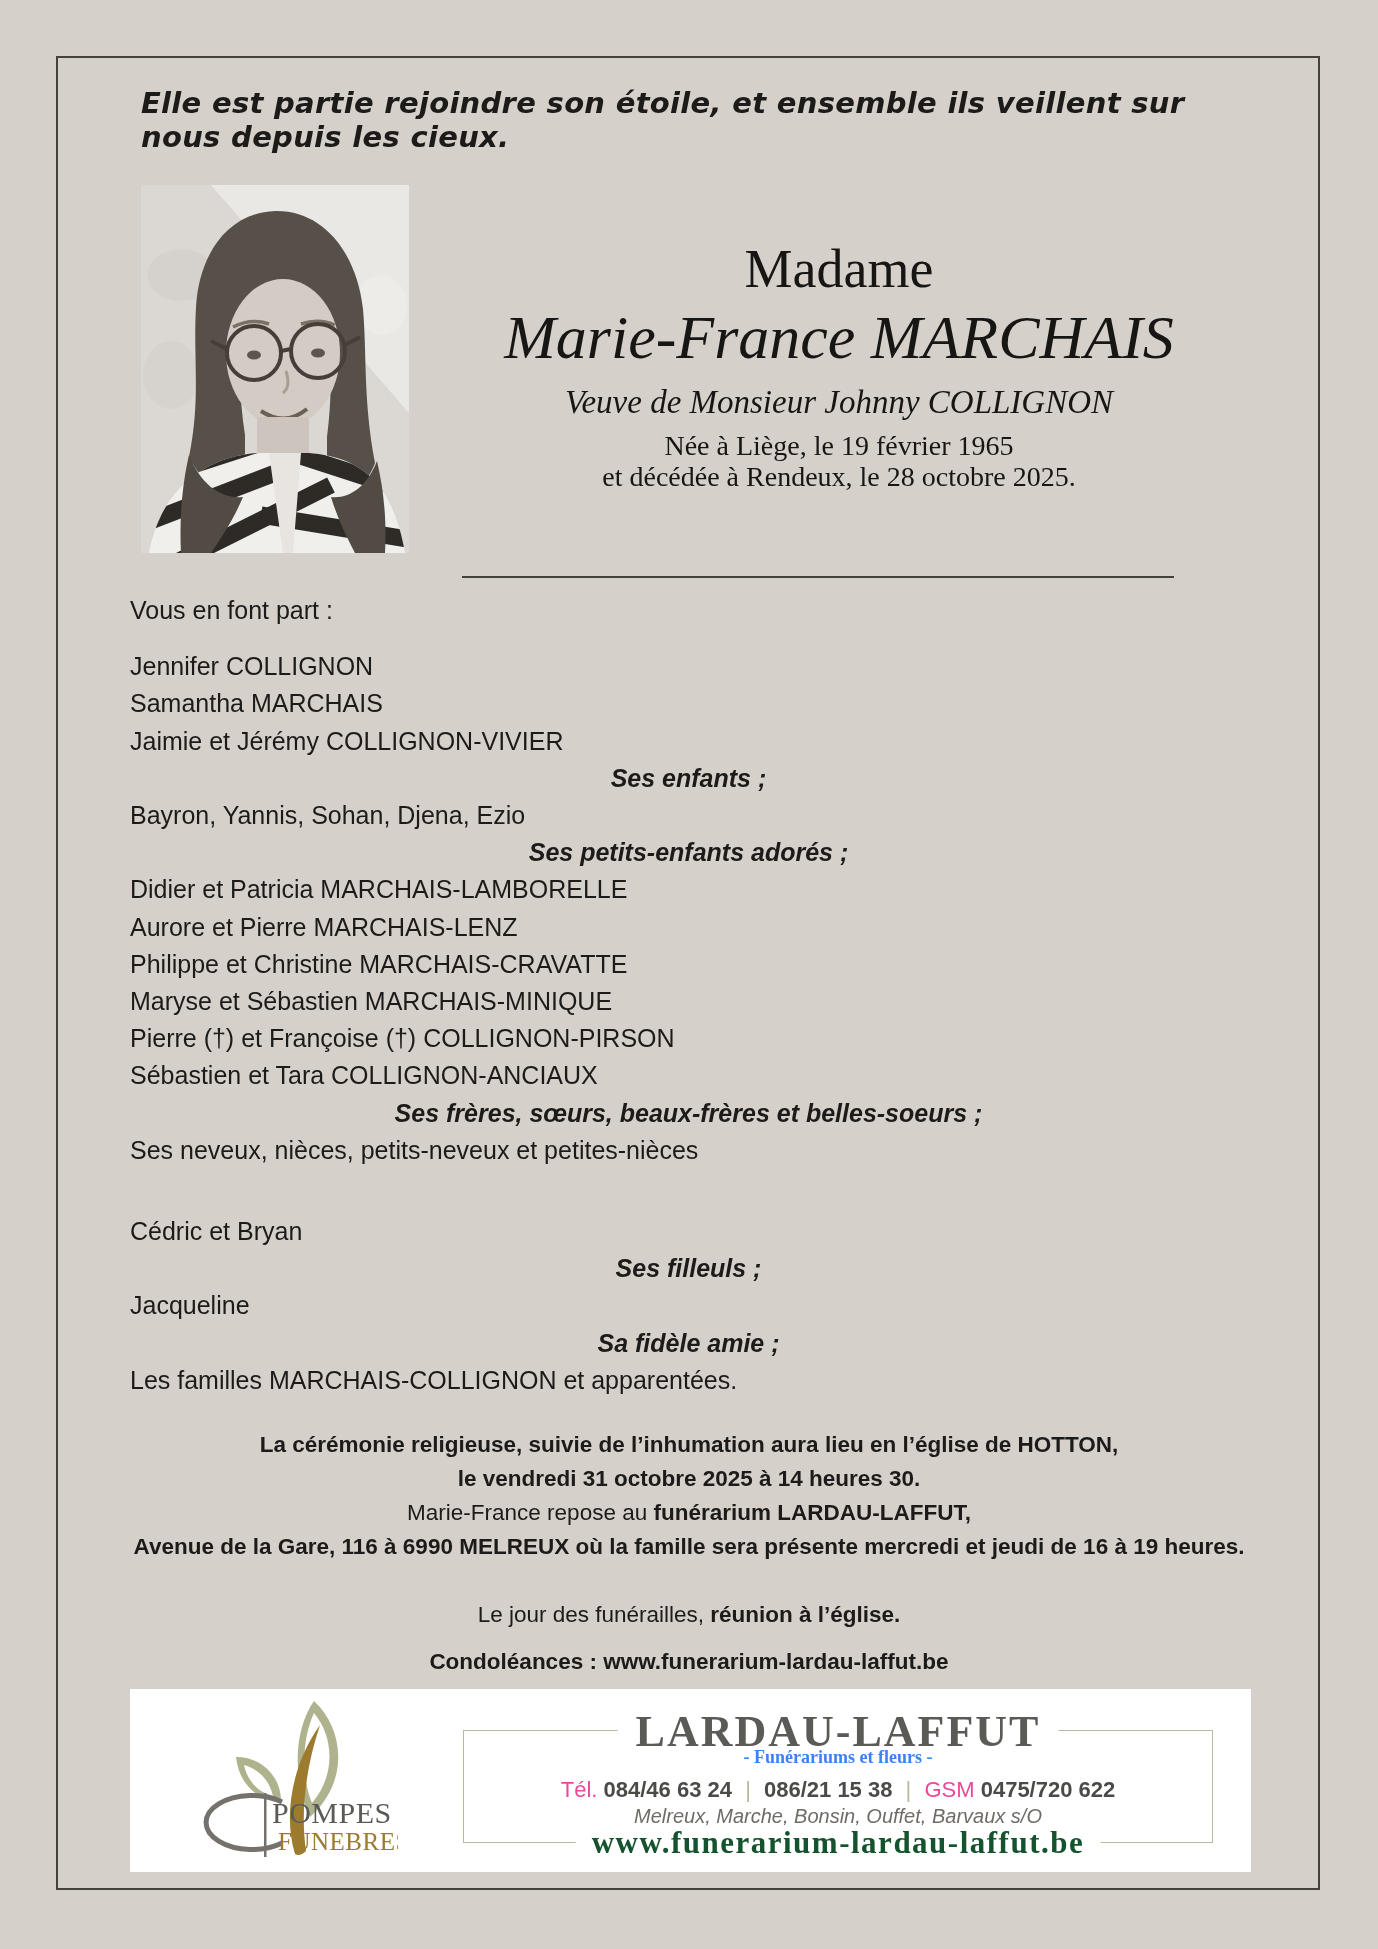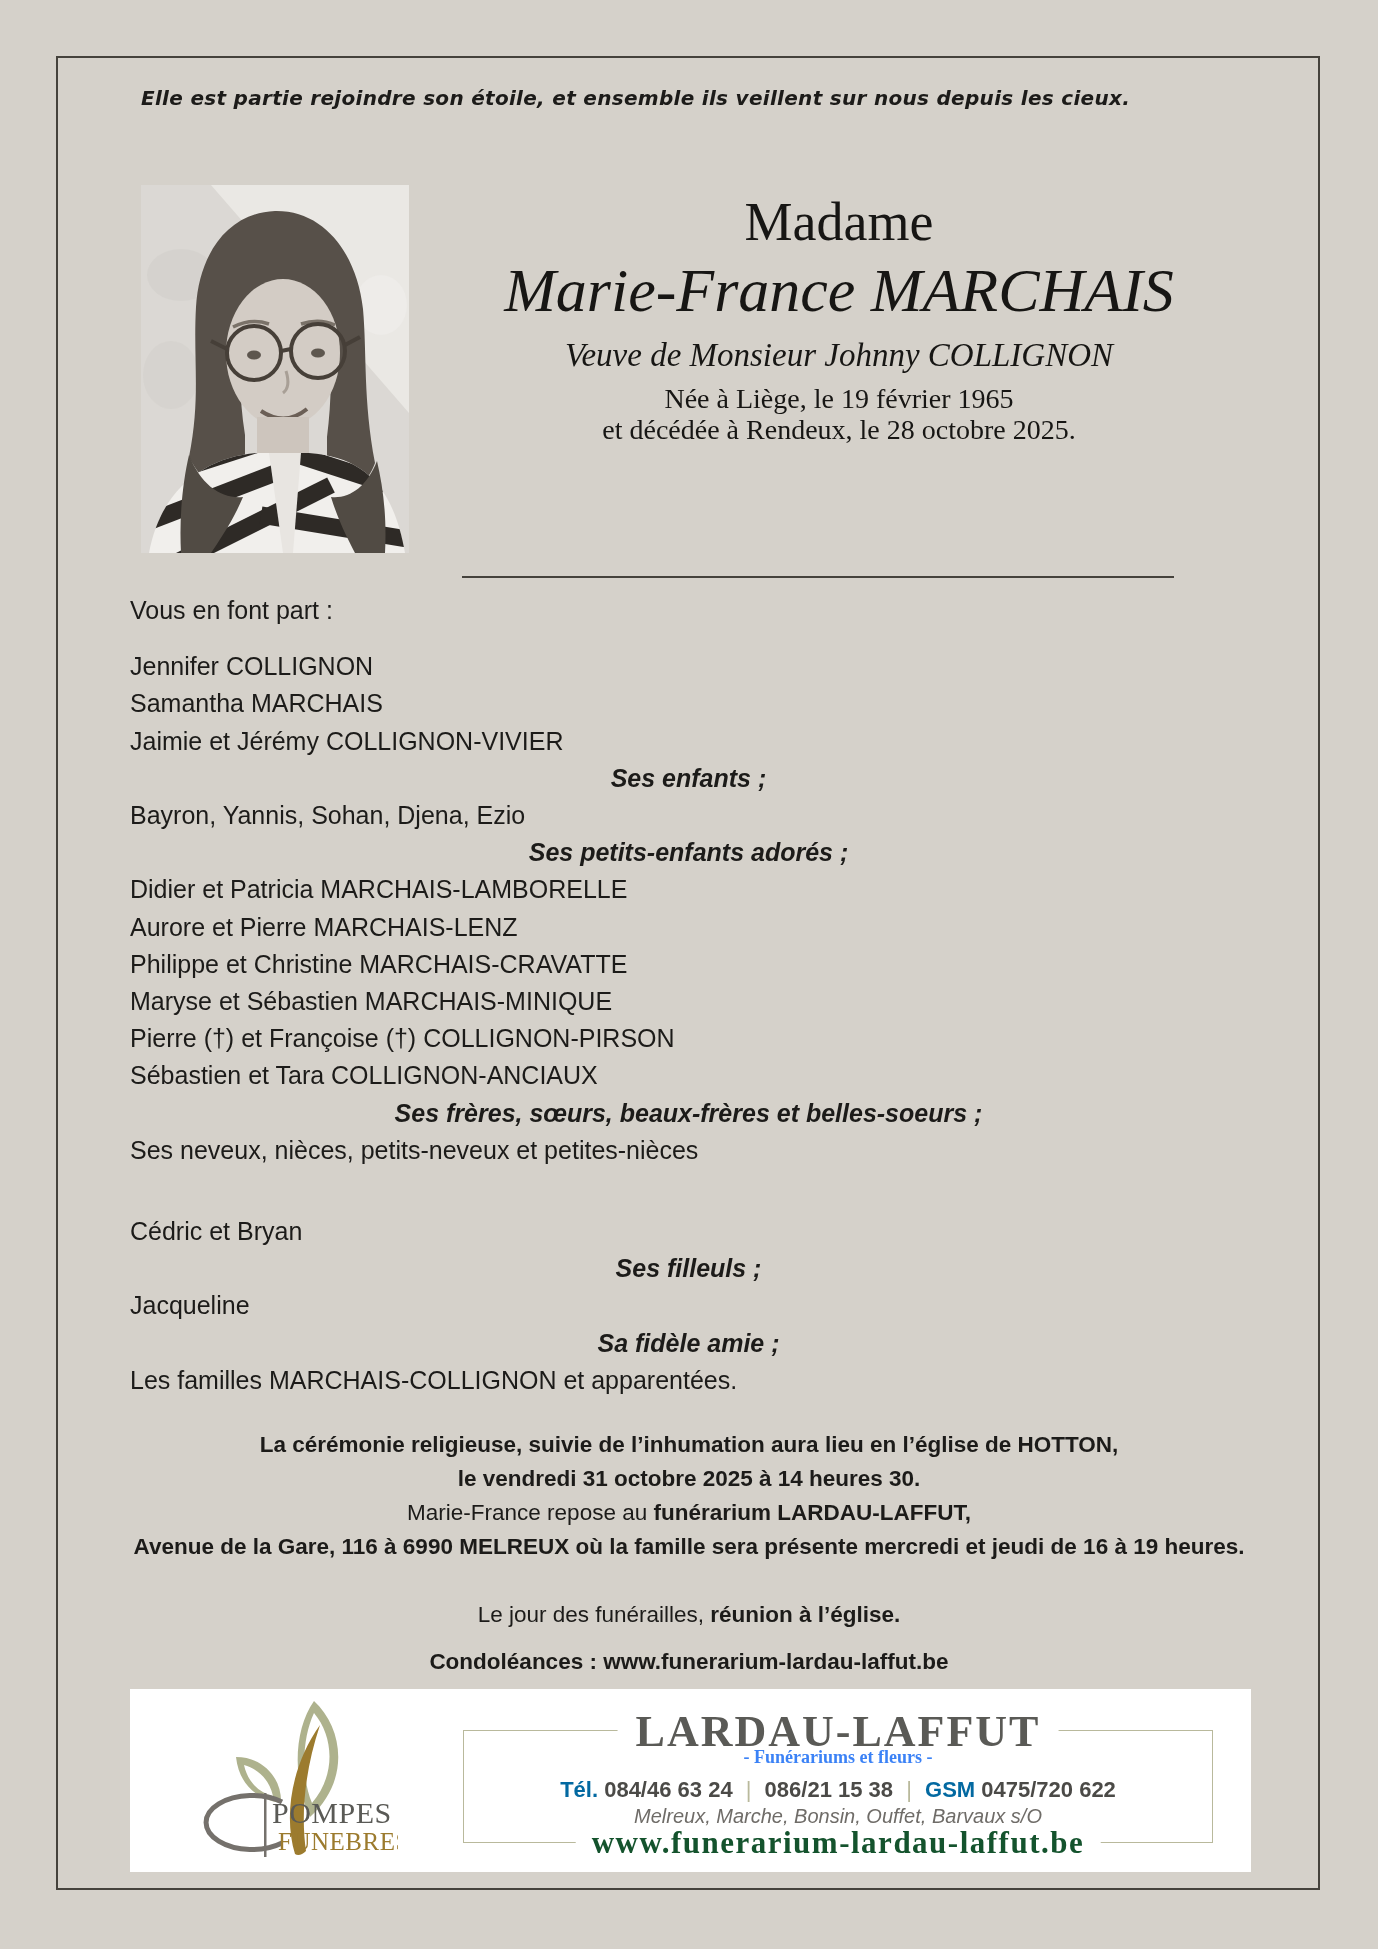--- a/index.html
+++ b/index.html
@@ -9,29 +9,29 @@
     background:#d5d1ca; overflow:hidden;
     font-family:"Liberation Sans", sans-serif; color:#1c1b19;
   }
   .frame {
     position:absolute; left:56px; top:56px; width:1264px; height:1834px;
     border:2px solid #45423c; box-sizing:border-box;
   }
   .quote {
     position:absolute; left:141px; top:86px; width:1050px;
     font-family:"DejaVu Sans", sans-serif;
-    font-style:italic; font-weight:700; font-size:20px; letter-spacing:.3px;
+    font-style:italic; font-weight:700; font-size:29px; letter-spacing:.3px;
   }
   .photo { position:absolute; left:141px; top:185px; width:268px; height:368px; }
 
   .header {
     position:absolute; left:409px; top:194px; width:860px; text-align:center;
     font-family:"Liberation Serif", serif; color:#171614;
   }
-  .h-madame { font-size:54px; line-height:56px; }
+  .h-madame { font-size:54px; line-height:56px;margin-top:47px; }
   .h-name   { font-size:62px; line-height:64px; font-style:italic; margin-top:8px; white-space:nowrap; }
   .h-veuve  { font-size:33px; line-height:35px; font-style:italic; margin-top:16px; }
   .h-birth  { font-size:28px; line-height:31px; margin-top:10px; }
   .h-death  { font-size:28px; line-height:31px; }
 
   .divider { position:absolute; left:462px; top:576px; width:712px; height:2px; background:#45423c; }
 
   .names {
     position:absolute; left:130px; top:592px; width:1117px;
     font-size:25px; line-height:37.2px;
@@ -63,21 +63,21 @@
     background:#fff; padding:0 18px; white-space:nowrap;
     font-family:"Liberation Serif", serif; font-weight:700;
     font-size:44px; letter-spacing:2px; color:#5a5a56;
   }
   .brand-tagline {
     position:absolute; left:0; right:0; top:16px; text-align:center;
     font-family:"Liberation Serif", serif; font-weight:700;
     font-size:18px; color:#3b82f6;
   }
   .brand-tel { position:absolute; left:0; right:0; top:46px; text-align:center; font-size:22px; white-space:nowrap; }
-  .brand-tel .lbl { color:#0369a1; font-weight:700; }
+  .brand-tel .lbl { color:#ec4899; font-weight:400; }
   .brand-tel .num { color:#4b4a47; font-weight:700; }
   .brand-tel .sep { color:#b9b99c; font-weight:400; padding:0 7px; }
   .brand-cities {
     position:absolute; left:0; right:0; top:74px; text-align:center;
     font-style:italic; font-size:20px; color:#6f6c68;
   }
   .brand-site {
     position:absolute; left:50%; bottom:0; transform:translate(-50%,54%);
     background:#fff; padding:0 16px; white-space:nowrap;
     font-family:"Liberation Serif", serif; font-weight:700;

